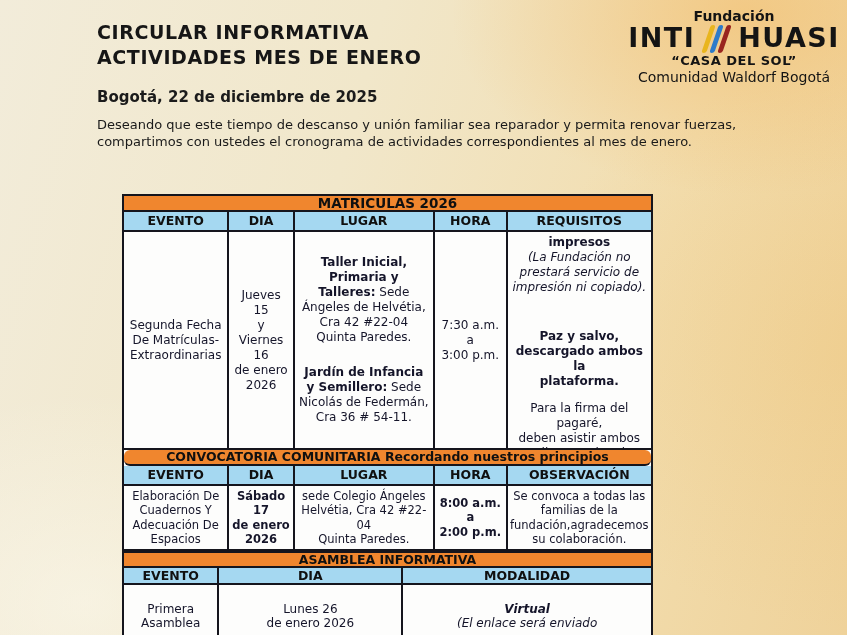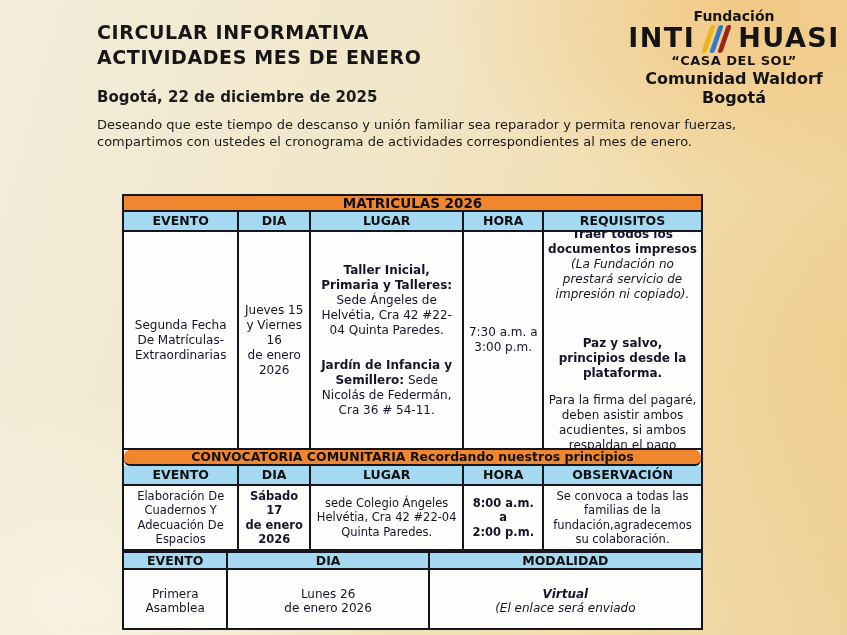--- a/index.html
+++ b/index.html
@@ -24,24 +24,24 @@
   .intro { position:absolute; left:97px; top:117px; width:652px; font-size:13px; line-height:1.27; color:#1a1a1a; }
 
   
   .logo { position:absolute; left:628px; top:8px; width:212px; text-align:center; color:#141414; }
   .logo-top { font-size:14px; font-weight:bold; }
   .logo-name { display:flex; align-items:center; justify-content:center;
                font-size:27px; font-weight:bold; letter-spacing:1.5px; line-height:1.05;gap:8px; }
   .strokes { display:inline-flex; gap:3px; margin:0 3px; transform:translateY(1px); }
   .stroke { width:5px; height:28px; border-radius:3px; transform:skewX(-16deg) rotate(3deg); }
   .logo-sub { font-size:13px; font-weight:bold; letter-spacing:0.5px; margin-top:1px; }
-  .logo-tag { font-size:16px; font-weight:bold; margin-top:1px; }
+  .logo-tag { font-size:14px; font-weight:normal; margin-top:1px; }
 
   
-  .tbl { position:absolute; left:122px; width:581px; box-sizing:border-box;
+  .tbl { position:absolute; left:122px; width:531px; box-sizing:border-box;
          border:2px solid #15151d; background:#fdfdfc; color:#15152a; }
   .tbl-title { background:#F0862E; border-bottom:2px solid #15151d; text-align:center;
                font-weight:bold; color:#101010; }
   .tbl-head { display:flex; background:#A5D8F1; border-bottom:2px solid #15151d;
               font-weight:bold; color:#101010; text-align:center; }
   .tbl-row { display:flex; }
   .cell { box-sizing:border-box; border-right:2px solid #15151d;
           display:flex; flex-direction:column; align-items:center; justify-content:center;
           text-align:center; overflow:hidden; }
   .cell:last-child { border-right:none; }
@@ -124,21 +124,21 @@
           <span class="b">Jardín de Infancia y Semillero:</span>
           <span>Sede Nicolás de Federmán, Cra 36 # 54-11.</span>
         </div>
       </div>
       <div class="cell c3 pre">7:30 a.m. a
 3:00 p.m.</div>
       <div class="cell c4">
         <div class="b">Traer todos los documentos impresos</div>
         <div class="i req-note">(La Fundación no prestará servicio de impresión ni copiado).</div>
         <div class="b pre req-mid">Paz y salvo,
-principios desde la
+descargado ambos la
 plataforma.</div>
         <div class="pre">Para la firma del pagaré,
 deben asistir ambos
 acudientes, si ambos
 respaldan el pago</div>
       </div>
     </div>
   </div>
 
   <div class="tbl t5" id="tbl-convocatoria">
@@ -165,20 +165,21 @@
 a
 2:00 p.m.</div>
       <div class="cell c4 pre">Se convoca a todas las
 familias de la
 fundación,agradecemos
 su colaboración.</div>
     </div>
   </div>
 
   <div class="tbl t3" id="tbl-asamblea">
+    <div class="tbl-title" style="background: rgb(240, 134, 46);">ASAMBLEA INFORMATIVA</div>
     <div class="tbl-head" style="background: rgb(165, 216, 241);">
       <div class="cell c0">EVENTO</div>
       <div class="cell c1">DIA</div>
       <div class="cell c2">MODALIDAD</div>
     </div>
     <div class="tbl-row row-main">
       <div class="cell c0 pre">Primera
 Asamblea
 Informativa</div>
       <div class="cell c1 pre">Lunes 26

